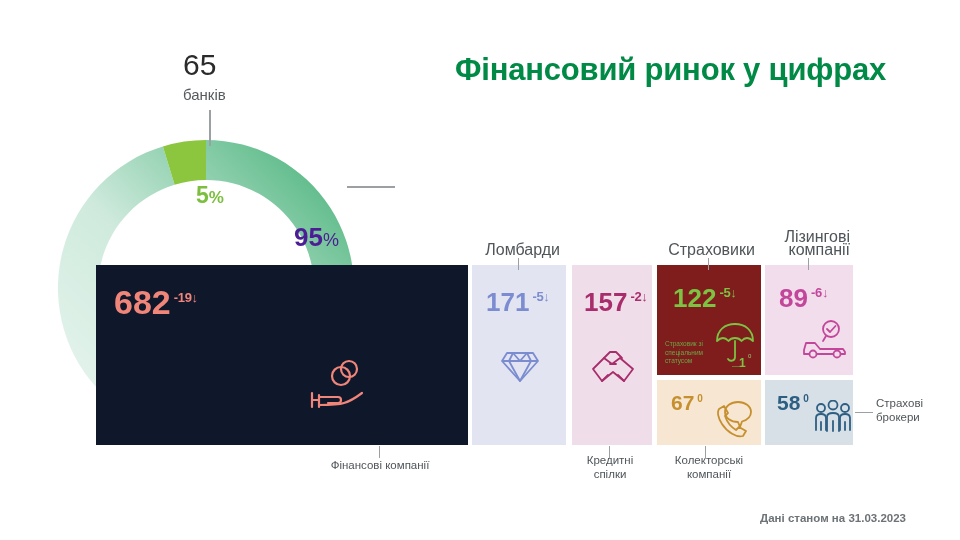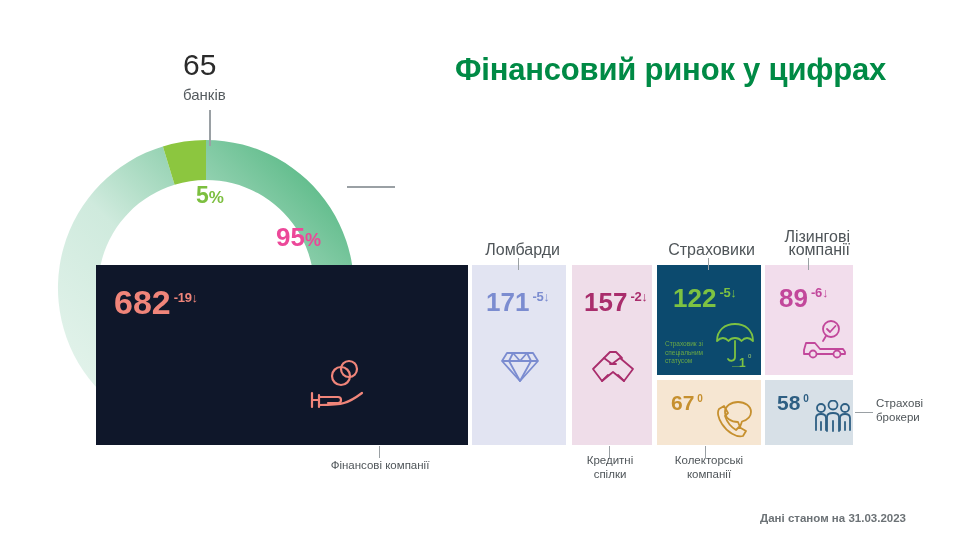--- a/index.html
+++ b/index.html
@@ -44,21 +44,21 @@
   .p1347-leader{
     position:absolute;left:347px;top:186px;width:48px;height:1.6px;background:#9aa0a4;
   }
 
   
   .pct5{
     position:absolute;left:196px;top:182px;font-size:23px;font-weight:bold;color:#7CBF3F;
   }
   .pct5 span{font-size:17px;}
   .pct95{
-    position:absolute;left:276px;top:222px;font-size:26px;font-weight:bold;color:#ec4899;
+    position:absolute;left:294px;top:222px;font-size:26px;font-weight:normal;color:#4c1d95;
   }
   .pct95 span{font-size:18px;}
 
   
   .card{position:absolute;overflow:hidden;}
   .card .val{
     position:absolute;font-weight:bold;line-height:1;white-space:nowrap;
   }
   .delta{
     font-size:13px;font-weight:bold;vertical-align:super;margin-left:3px;
@@ -77,21 +77,21 @@
   #card-lom .delta{color:#7B8CD0;}
   #card-lom .ico{position:absolute;left:28px;top:82px;}
 
   
   #card-kred{left:572px;top:265px;width:80px;height:180px;background:#EFDDE9;}
   #card-kred .val{left:12px;top:24px;font-size:26px;color:#A92D6C;}
   #card-kred .delta{color:#A92D6C;}
   #card-kred .ico{position:absolute;left:18px;top:82px;}
 
   
-  #card-strah{left:657px;top:265px;width:104px;height:110px;background:#0c4a6e;}
+  #card-strah{left:657px;top:265px;width:104px;height:110px;background:#7f1d1d;}
   #card-strah .val{left:16px;top:20px;font-size:26px;color:#7DC242;}
   #card-strah .delta{color:#7DC242;}
   #card-strah .ico{position:absolute;left:58px;top:56px;}
   .spec-note{
     position:absolute;left:8px;top:75px;width:66px;font-size:6.5px;line-height:8.5px;
     color:#6aa845;
   }
   .spec-dash{position:absolute;left:75px;top:96px;font-size:9px;color:#6aa845;}
   .spec-one{position:absolute;left:82px;top:91px;font-size:12px;font-weight:bold;color:#7DC242;}
   .spec-sup{position:absolute;left:91px;top:88px;font-size:6px;color:#9ccb72;}

